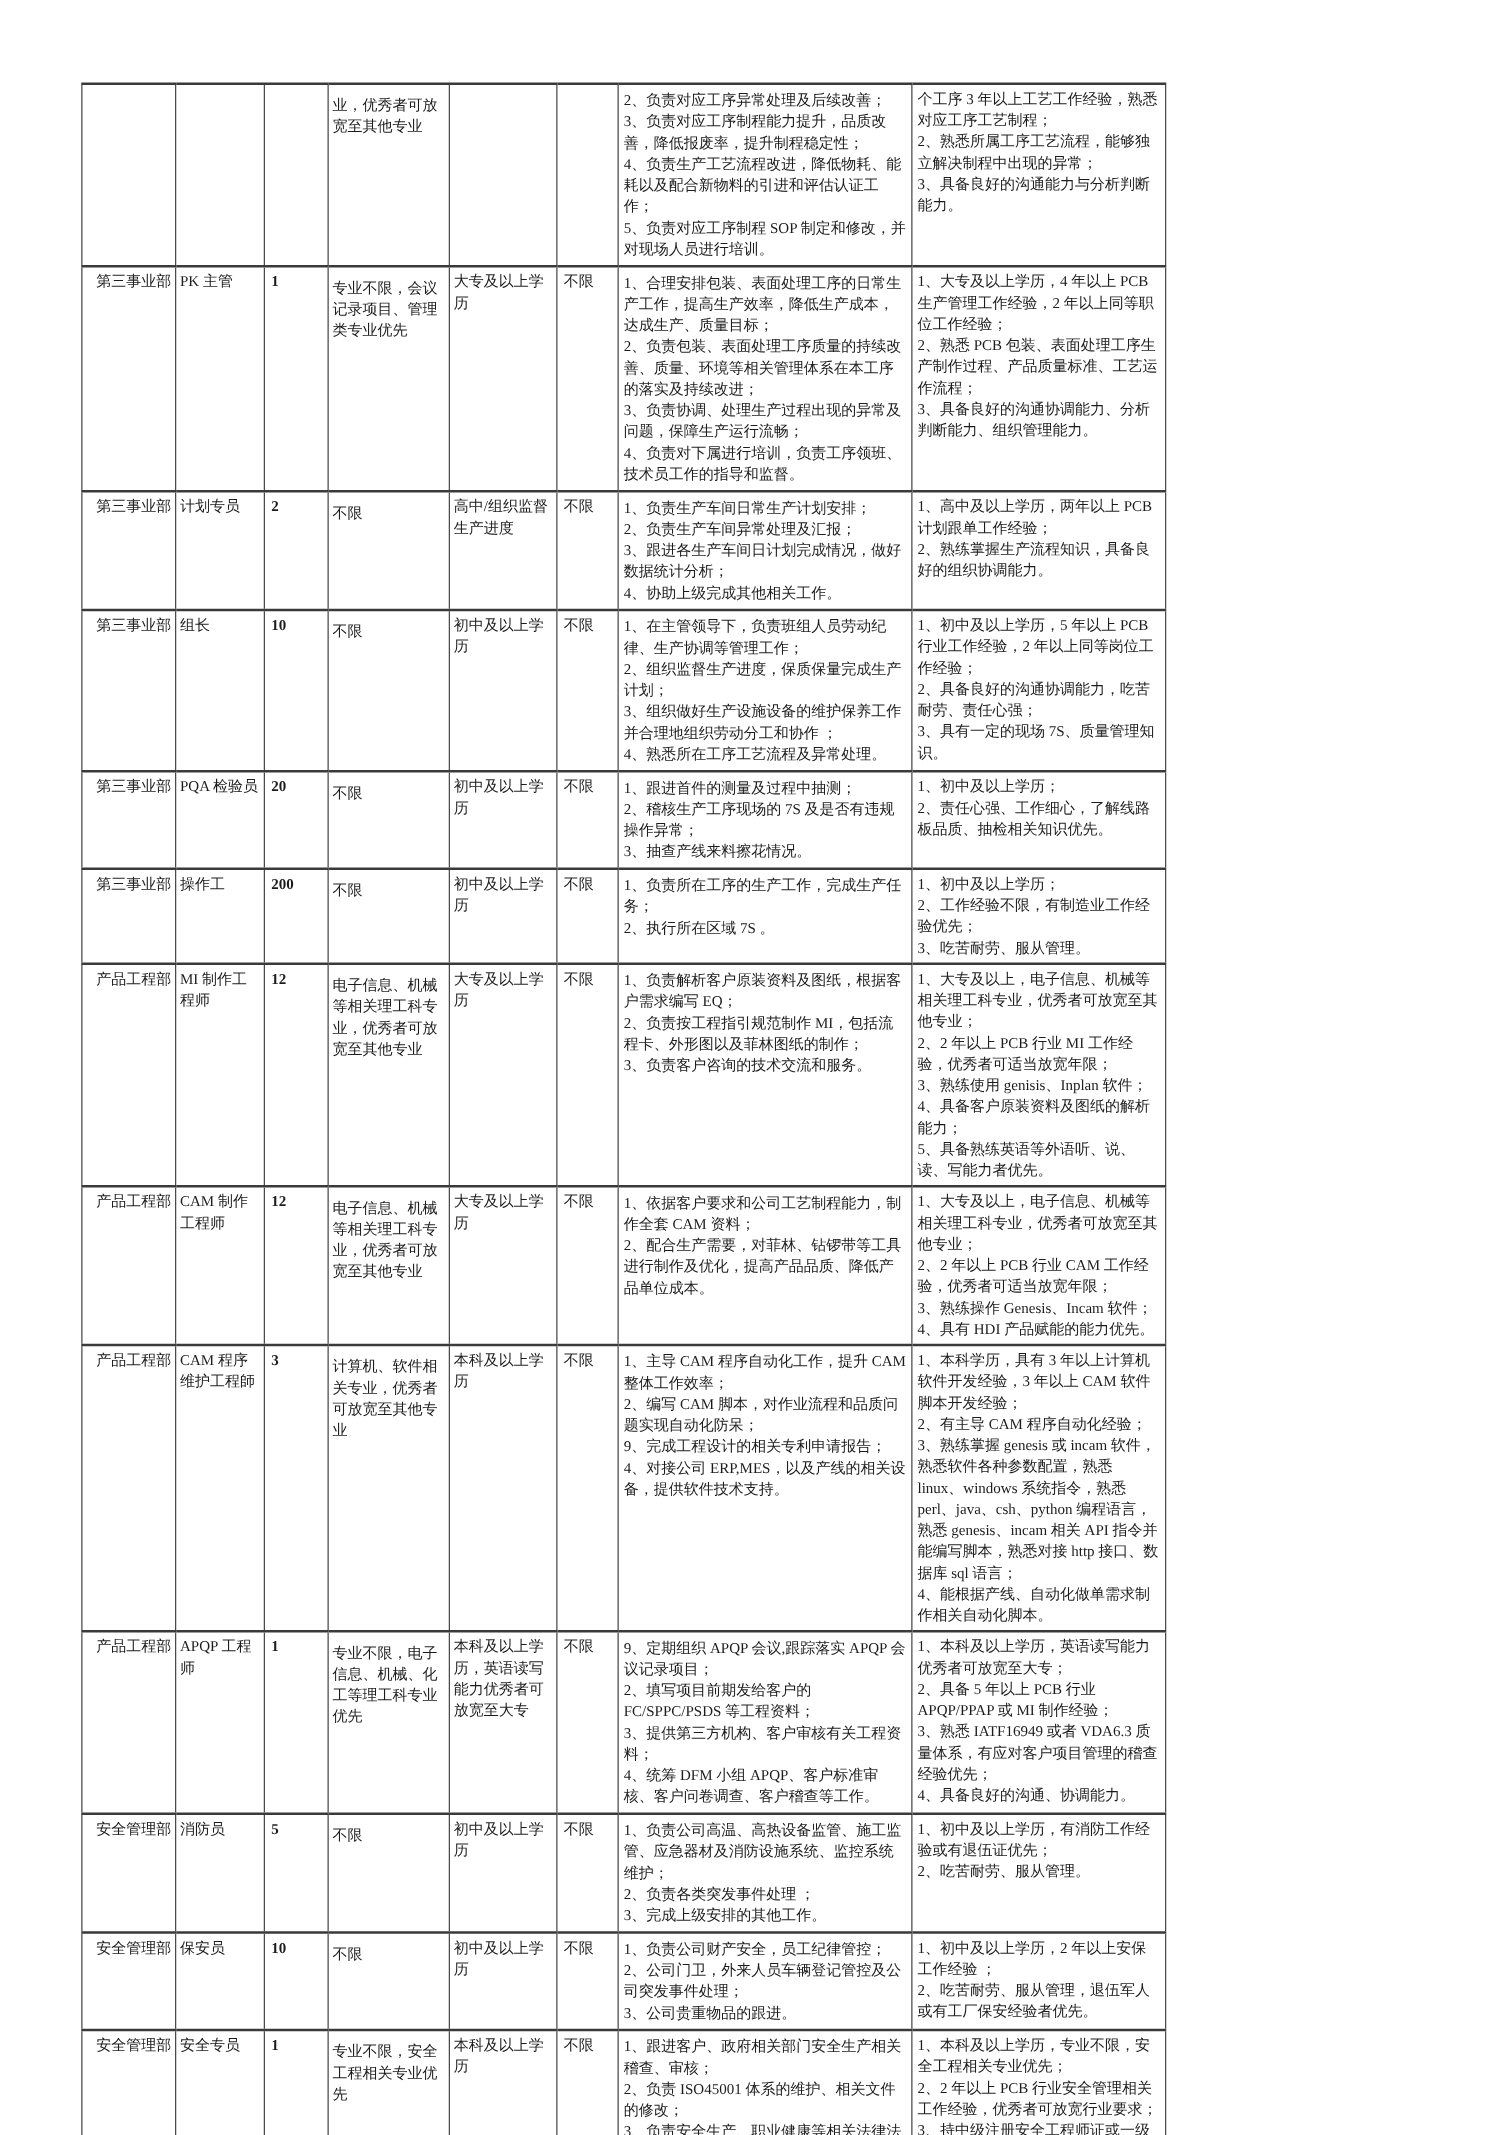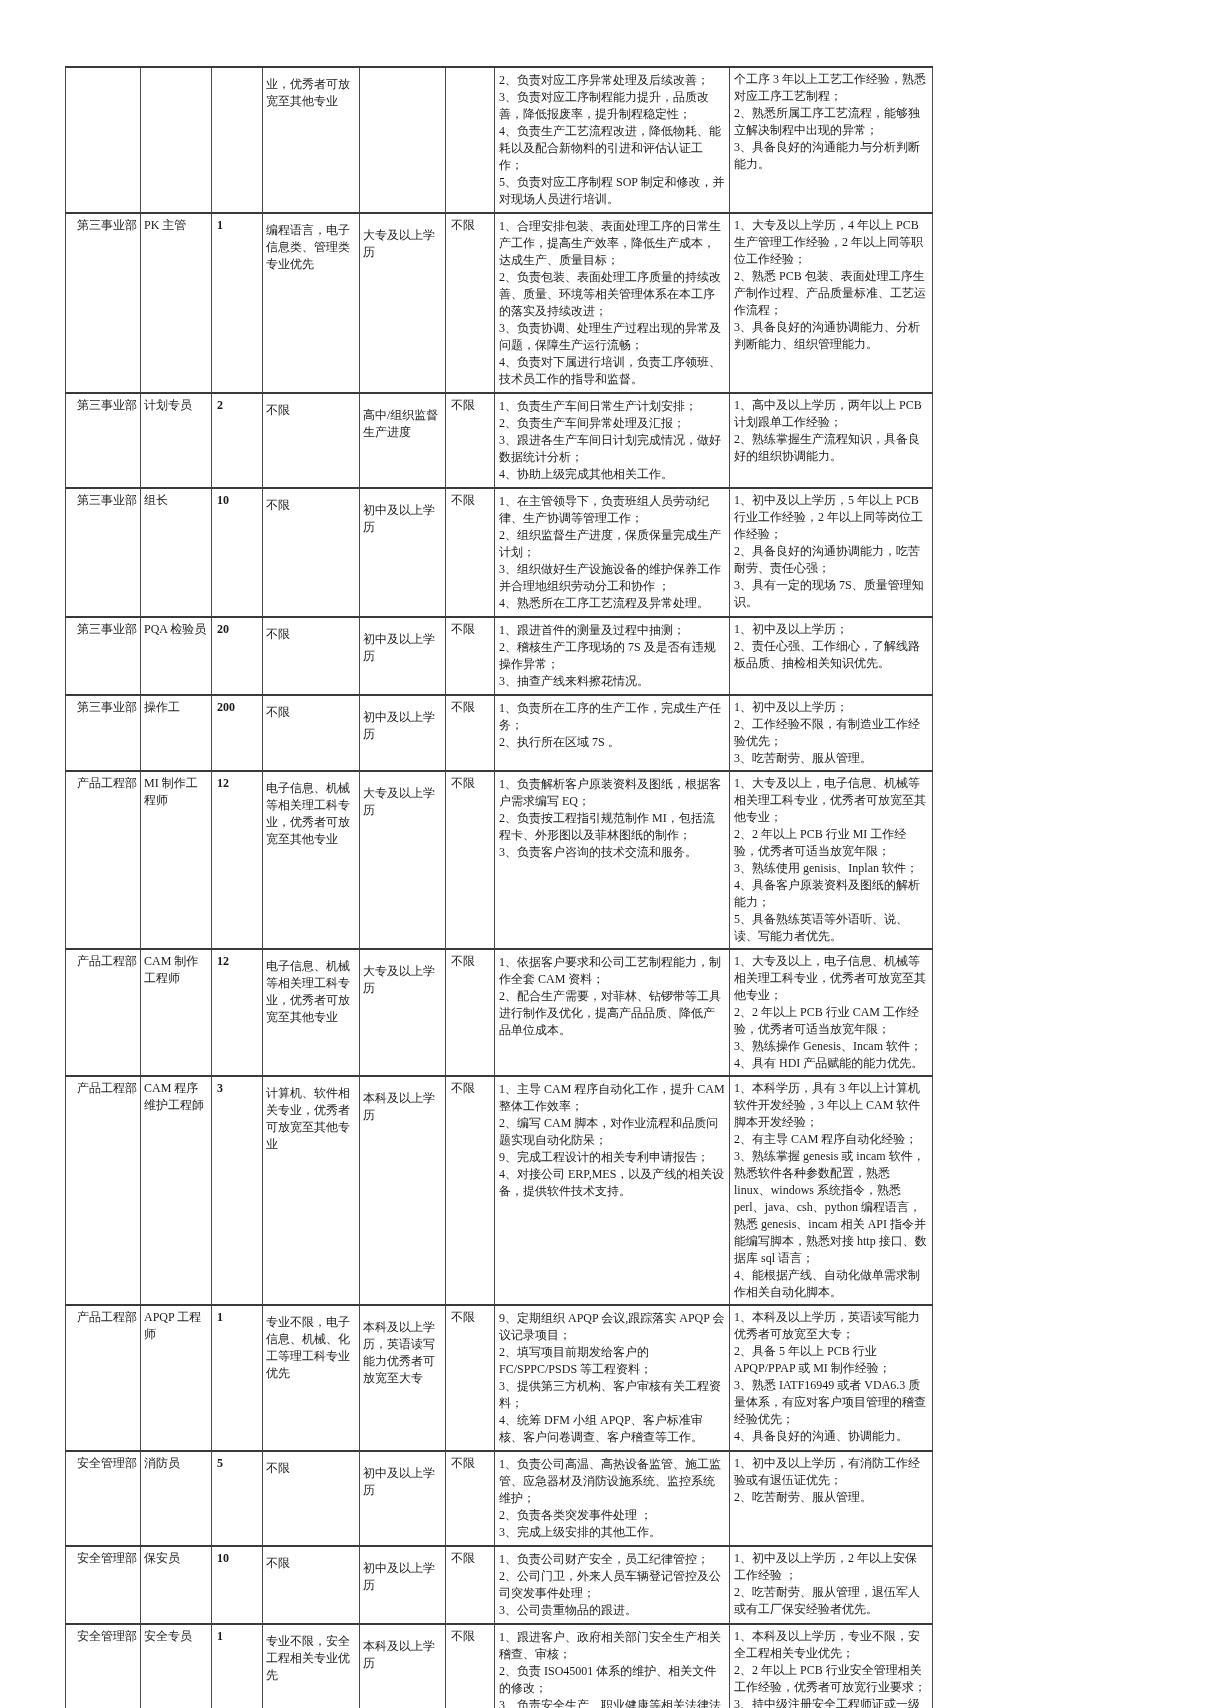--- a/index.html
+++ b/index.html
@@ -9,21 +9,21 @@
         border-collapse:collapse;border-top:2px solid #3a3a3a;border-bottom:3px solid #2e2e2e;
         border-left:1px solid #4a4a4a;border-right:1px solid #4a4a4a;}
   td{border-left:1px solid #4a4a4a;border-right:1px solid #4a4a4a;
      border-top:2px solid #3a3a3a;border-bottom:2px solid #3a3a3a;
      vertical-align:top;font-size:12px;line-height:17px;
      padding:3px 4px;white-space:pre-wrap;word-break:break-word;overflow:hidden;}
   td.c-dept{width:68px;padding:3px 3px;text-align:right;}
   td.c-pos{width:64px;padding:3px 3px;margin-top:13px;}
   td.c-count{width:40px;font-weight:bold;padding:3px 5px;}
   td.c-major{width:90px;padding:8px 3px;}
-  td.c-edu{width:79px;padding:13px 3px;}
+  td.c-edu{width:79px;padding:3px 3px;}
   td.c-gender{width:38px;padding:3px 5px;}
   td.c-duties{width:226px;padding:4px 4px;}
   td.c-reqs{width:194px;padding:3px 4px;}
 </style>
 </head>
 <body>
 
 <div class="page">
   <table class="job-table">
     <tbody id="table-body">
@@ -40,21 +40,21 @@
 5、负责对应工序制程 SOP 制定和修改，并对现场人员进行培训。</td>
     <td class="c-reqs">个工序 3 年以上工艺工作经验，熟悉对应工序工艺制程；
 2、熟悉所属工序工艺流程，能够独立解决制程中出现的异常；
 3、具备良好的沟通能力与分析判断能力。</td>
   </tr>
 
   <tr>
     <td class="c-dept">第三事业部</td>
     <td class="c-pos">PK 主管</td>
     <td class="c-count">1</td>
-    <td class="c-major">编程语言，电子信息类、管理类专业优先</td>
+    <td class="c-major">专业不限，会议记录项目、管理类专业优先</td>
     <td class="c-edu">大专及以上学历</td>
     <td class="c-gender">不限</td>
     <td class="c-duties">1、合理安排包装、表面处理工序的日常生产工作，提高生产效率，降低生产成本，达成生产、质量目标；
 2、负责包装、表面处理工序质量的持续改善、质量、环境等相关管理体系在本工序的落实及持续改进；
 3、负责协调、处理生产过程出现的异常及问题，保障生产运行流畅；
 4、负责对下属进行培训，负责工序领班、技术员工作的指导和监督。</td>
     <td class="c-reqs">1、大专及以上学历，4 年以上 PCB 生产管理工作经验，2 年以上同等职位工作经验；
 2、熟悉 PCB 包装、表面处理工序生产制作过程、产品质量标准、工艺运作流程；
 3、具备良好的沟通协调能力、分析判断能力、组织管理能力。</td>
   </tr>

